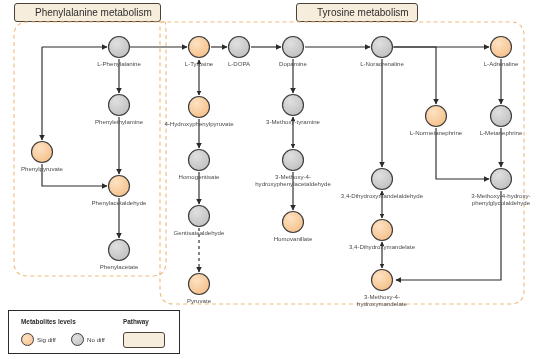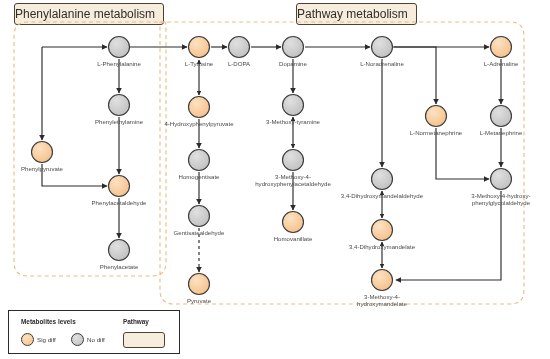--- a/index.html
+++ b/index.html
@@ -3,38 +3,38 @@
 <meta charset="utf-8">
 <style>
   html,body{margin:0;padding:0;background:#ffffff;}
   body{width:550px;height:359px;position:relative;overflow:hidden;
        font-family:"Liberation Sans","DejaVu Sans",sans-serif;color:#3a3a3a;}
   #canvas{position:absolute;left:0;top:0;width:550px;height:359px;}
   svg{position:absolute;left:0;top:0;width:550px;height:359px;}
   .nodelabel{position:absolute;font-size:6.1px;line-height:7.2px;color:#4a4a4a;
              text-align:center;white-space:pre-line;letter-spacing:0px;}
   .pathtitle{position:absolute;background:#f6eddc;border:1.1px solid #4a4234;
-             border-radius:3px;font-size:12px;color:#2e2e2e;
-             padding:3px 8px 3px 0;white-space:nowrap;}
+             border-radius:3px;font-size:10px;color:#2e2e2e;
+             padding:3px 8px 3px 20px;white-space:nowrap;}
   .legendbox{position:absolute;left:8px;top:310px;width:170px;height:42px;
              background:#ffffff;border:1.1px solid #2b2b2b;}
   .legendtitle{position:absolute;font-size:6.4px;font-weight:bold;color:#2b2b2b;}
   .legendtext{position:absolute;font-size:6.2px;color:#3a3a3a;}
   .legswatch{position:absolute;width:11px;height:11px;border-radius:50%;
              border:1.1px solid #3c3c3c;}
   .pathswatch{position:absolute;width:40px;height:14px;background:#f6eddc;
               border:1.2px solid #4a4234;border-radius:3px;}
 </style>
 </head>
 <body>
 
 <div id="canvas">
 
   <div class="pathtitle" style="left:14px;top:3px;">Phenylalanine metabolism</div>
-  <div class="pathtitle" style="left:296px;top:3px;">Pathway metabolism</div>
+  <div class="pathtitle" style="left:296px;top:3px;">Tyrosine metabolism</div>
 
   <svg viewBox="0 0 550 359">
     <defs>
       <marker id="ah" viewBox="0 0 10 10" refX="9" refY="5" markerWidth="5" markerHeight="5" orient="auto-start-reverse">
         <path d="M 0 0 L 10 5 L 0 10 z" fill="#2b2b2b"></path>
       </marker>
       <marker id="ahs" viewBox="0 0 10 10" refX="9" refY="5" markerWidth="4.2" markerHeight="4.2" orient="auto-start-reverse">
         <path d="M 0 0 L 10 5 L 0 10 z" fill="#2b2b2b"></path>
       </marker>
       <radialGradient id="gOr" cx="38%" cy="32%" r="75%">

